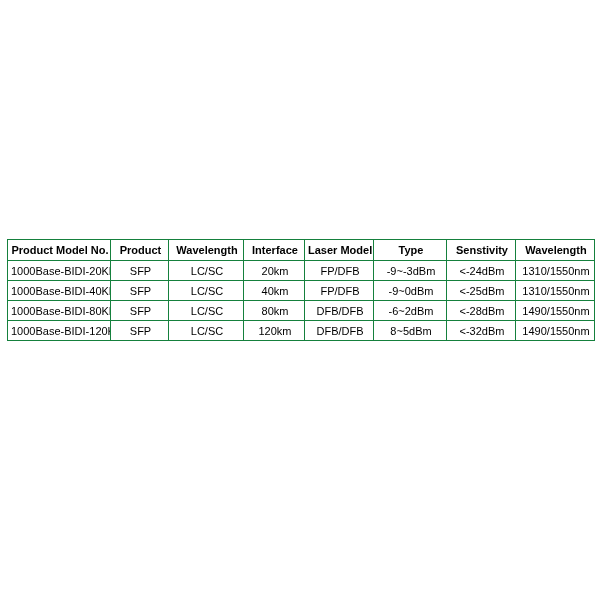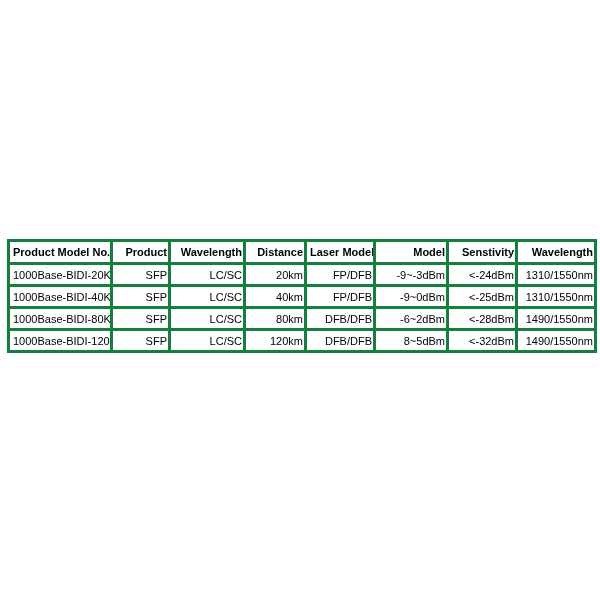--- a/index.html
+++ b/index.html
@@ -19,24 +19,24 @@
     position: absolute;
     left: 7px;
     top: 239px;
     border-collapse: collapse;
     table-layout: fixed;
     width: 587px;
     background: #ffffff;
   }
   table.spec-table th,
   table.spec-table td {
-    border: 3px solid #15803d;
+    border: 1px solid #15803d;
     font-size: 11px;
     color: #000000;
-    text-align: right;
+    text-align: center;
     vertical-align: middle;
     padding: 0 1px 0 3px;
     white-space: nowrap;
     overflow: hidden;
     height: 19px;
     line-height: 12px;
   }
   table.spec-table th {
     font-weight: bold;
     height: 20px;
@@ -55,23 +55,23 @@
       <col style="width:69px">
       <col style="width:73px">
       <col style="width:69px">
       <col style="width:79px">
     </colgroup>
     <thead>
       <tr>
         <th>Product Model No.</th>
         <th>Product</th>
         <th>Wavelength</th>
-        <th>Distance</th>
+        <th>Interface</th>
         <th>Laser Model</th>
-        <th>Model</th>
+        <th>Type</th>
         <th>Senstivity</th>
         <th>Wavelength</th>
       </tr>
     </thead>
     <tbody>
       <tr>
         <td>1000Base-BIDI-20KM</td>
         <td>SFP</td>
         <td>LC/SC</td>
         <td>20km</td>

